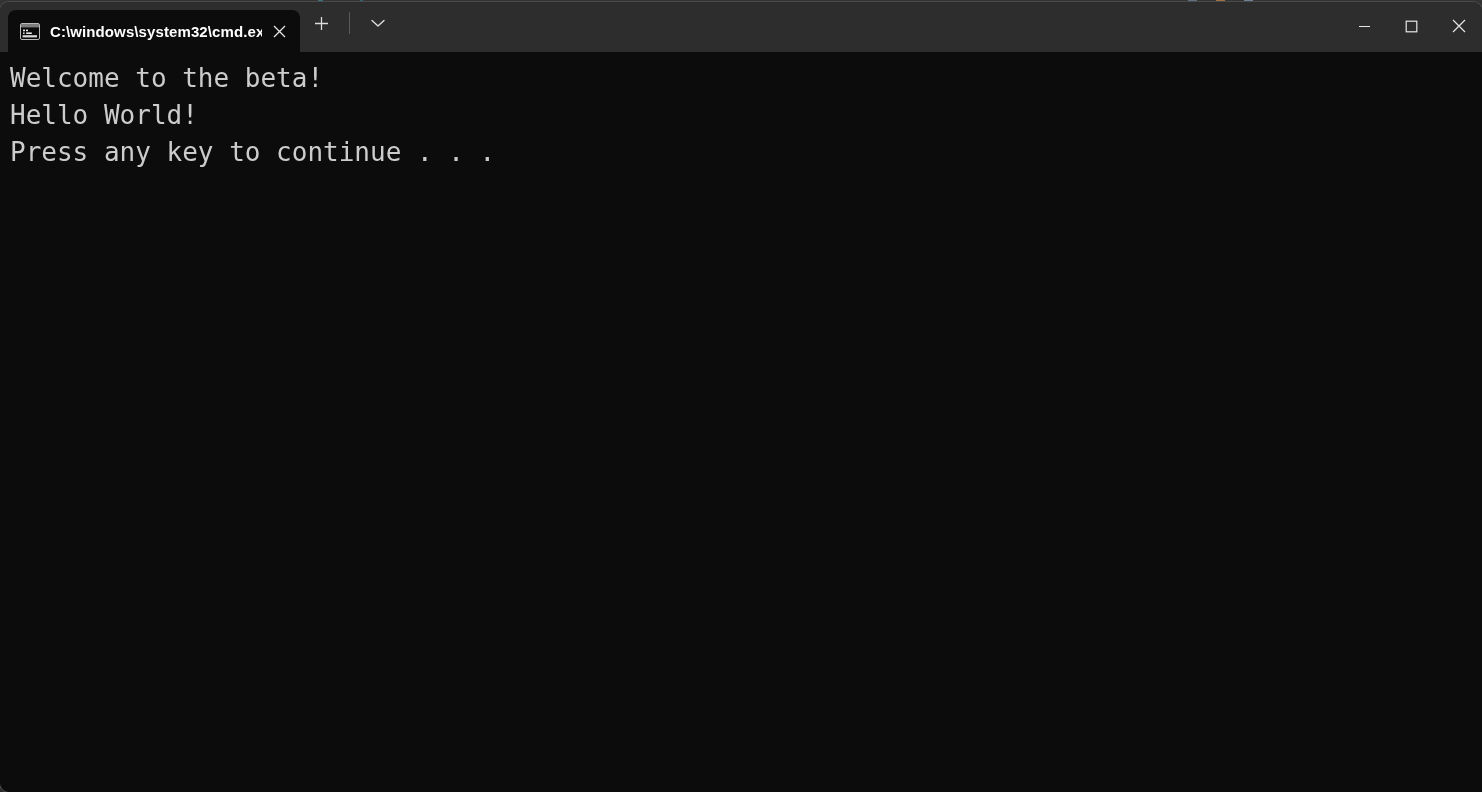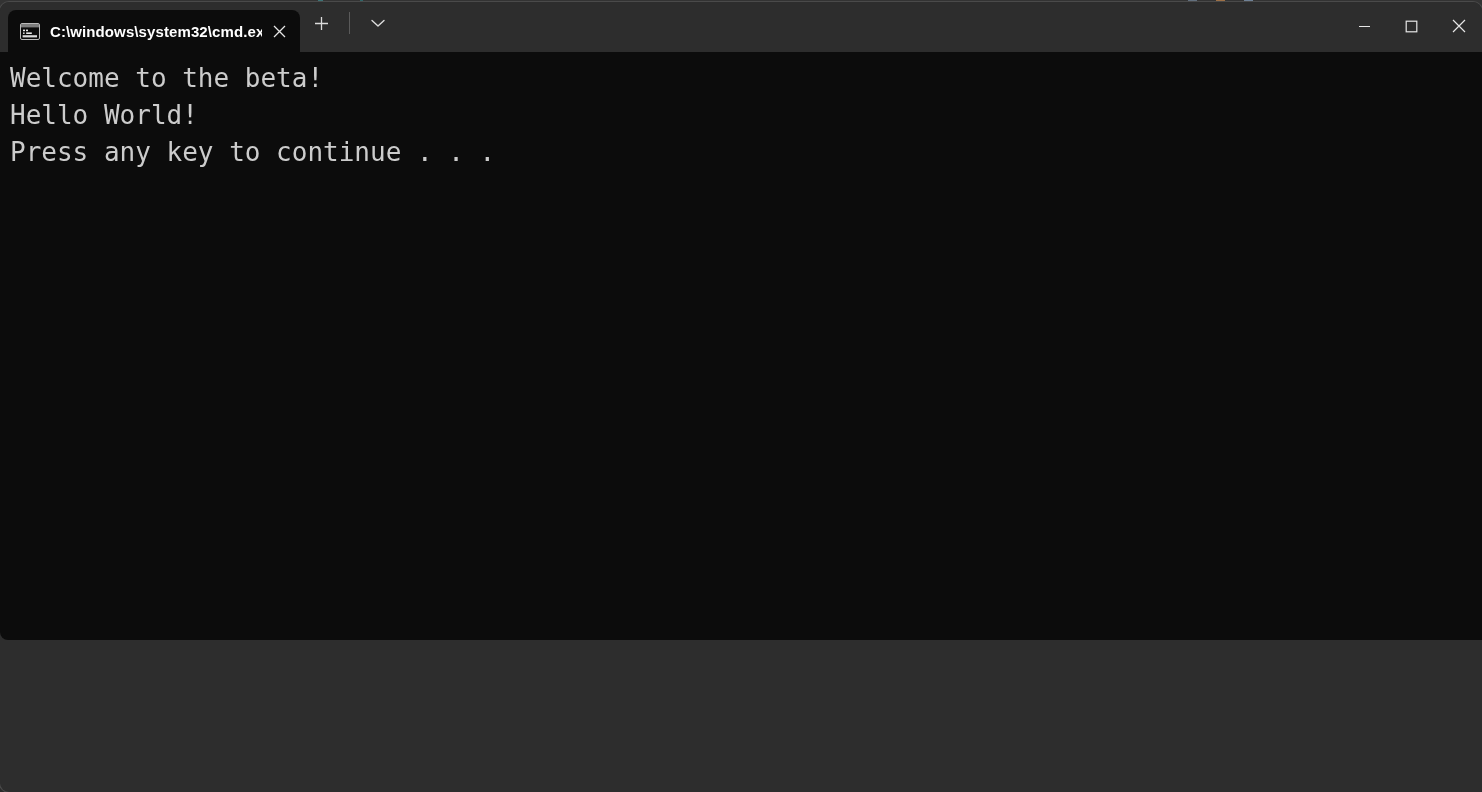--- a/index.html
+++ b/index.html
@@ -140,21 +140,21 @@
     width: 47px;
     height: 48px;
     display: flex;
     align-items: center;
     justify-content: center;
   }
 
   
   #terminal-body {
     position: relative;
-    height: 588px;
+    height: 740px;
     background: #0c0c0c;
     border-bottom-left-radius: 8px;
     padding: 8px 10px 0 10px;
     box-sizing: border-box;
     overflow: hidden;
   }
   #terminal-output {
     margin: 0;
     color: #cccccc;
     font-family: "DejaVu Sans Mono", "Liberation Mono", monospace;

